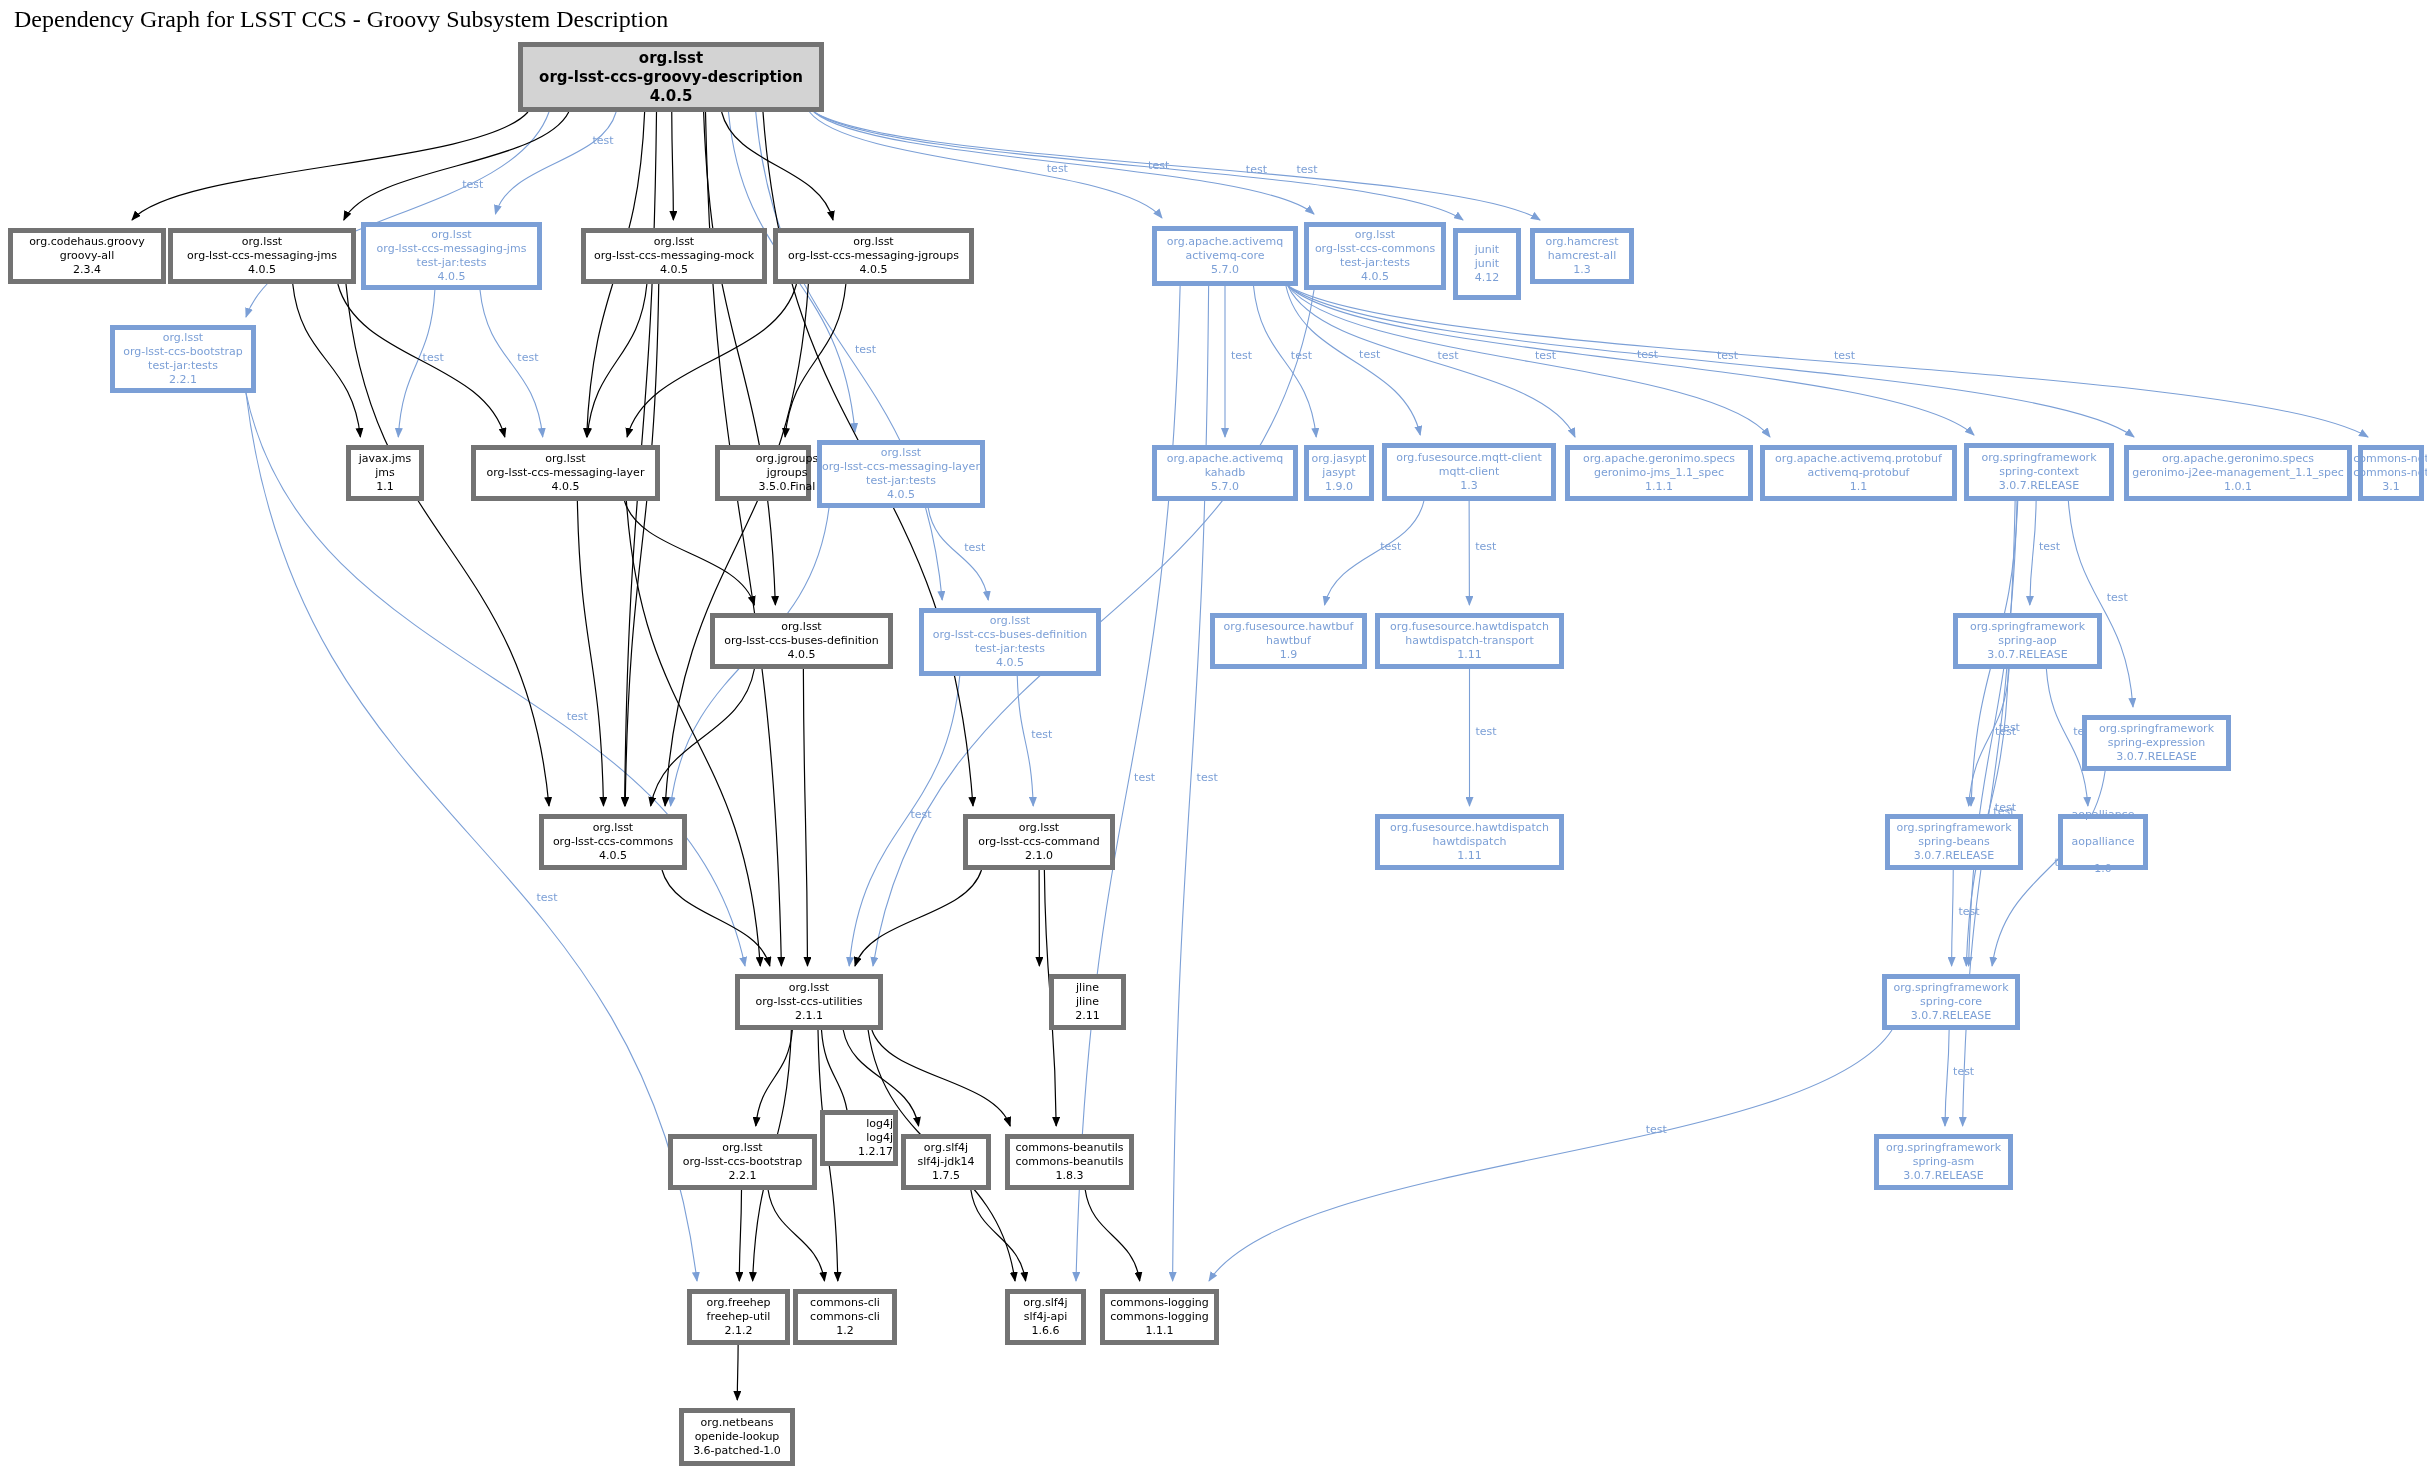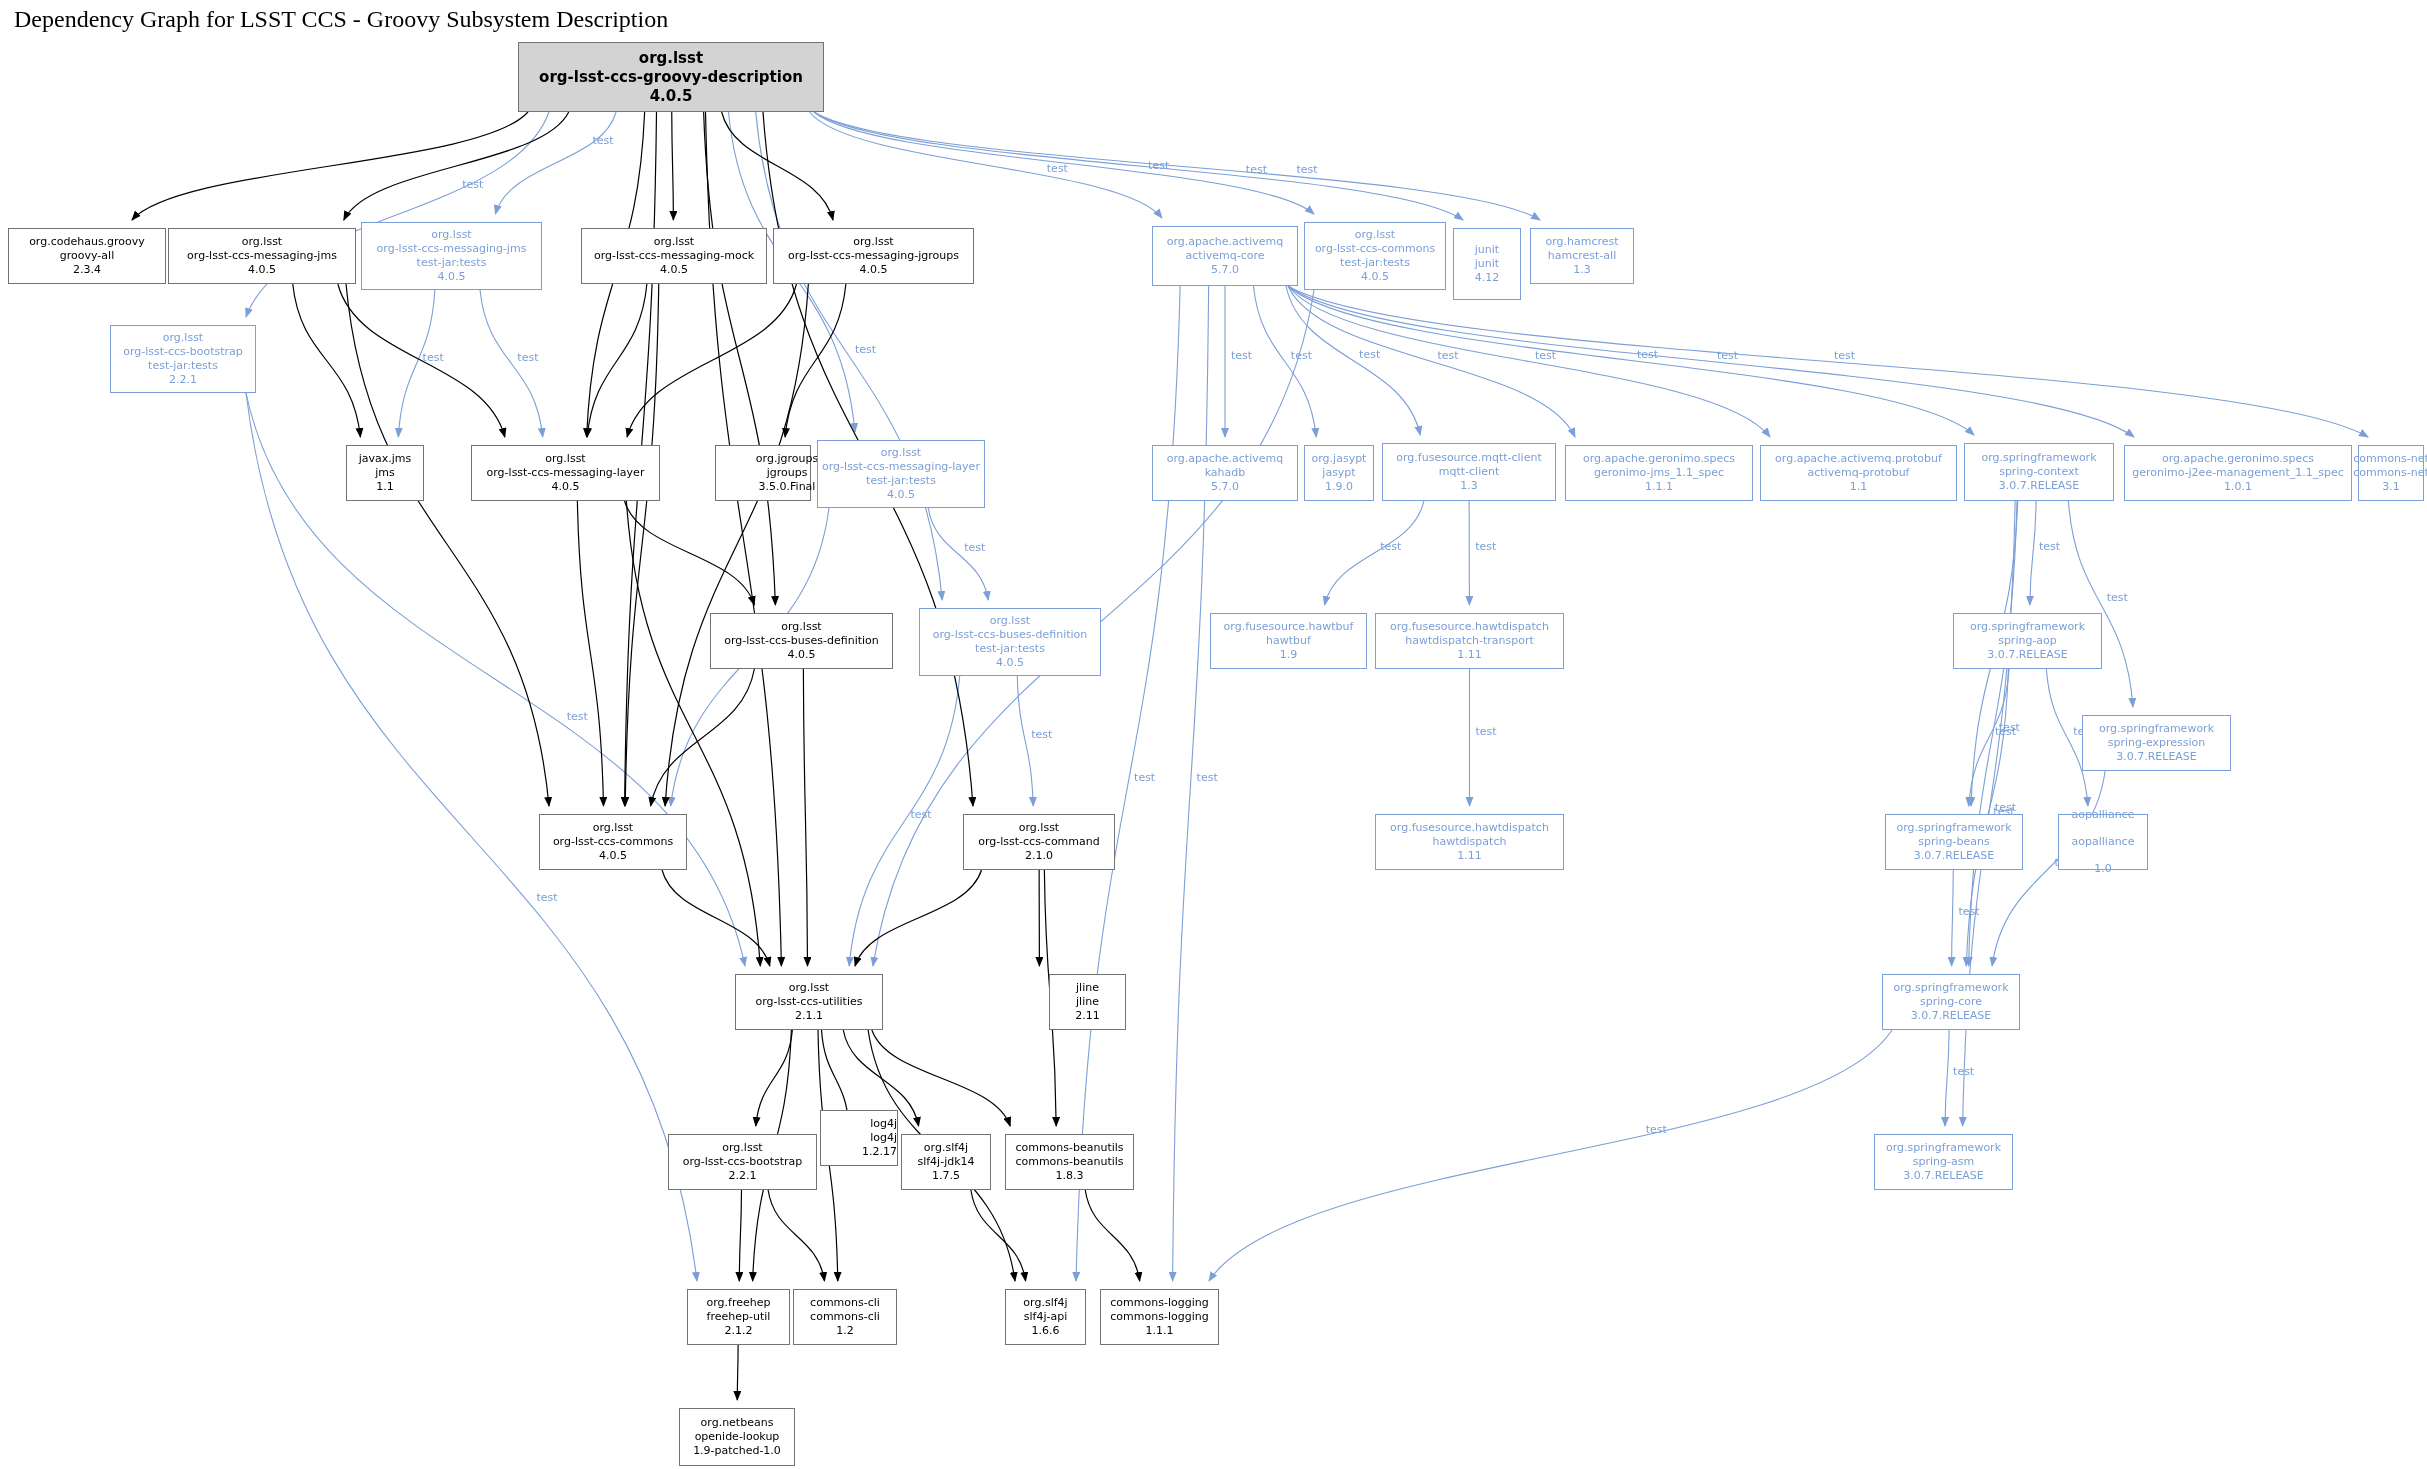--- a/index.html
+++ b/index.html
@@ -1,21 +1,21 @@
 <!DOCTYPE html>
 <html><head>
 <meta charset="utf-8">
 <style>
   html,body{margin:0;padding:0;background:#ffffff;}
   .canvas{position:relative;width:2427px;height:1469px;background:#ffffff;
           font-family:"DejaVu Sans",sans-serif;overflow:hidden;}
   .title{position:absolute;left:14px;top:6px;z-index:3;color:#000;
          font-family:"Liberation Serif",serif;font-size:24px;}
   #edge-svg{position:absolute;left:0;top:0;z-index:1;}
-  .node{position:absolute;z-index:2;background:#ffffff;border:1px solid #737373;
+  .node{position:absolute;z-index:2;background:#ffffff;border:5px solid #737373;
         box-sizing:border-box;display:flex;flex-direction:column;justify-content:center;
         align-items:center;text-align:center;font-size:11px;line-height:14px;color:#000;
         white-space:nowrap;}
   .node.test{border-color:#7b9fd6;color:#7b9fd6;}
   .node.root{background:#d3d3d3;font-size:15px;line-height:19px;font-weight:bold;}
   .edge{fill:none;stroke:#000000;stroke-width:1.2;}
   .edge.test{stroke:#7b9fd6;stroke-width:1.1;}
   .edge-label{fill:#7b9fd6;font-size:11px;font-family:"DejaVu Sans",sans-serif;}
 </style>
 </head>
@@ -387,16 +387,16 @@
         <div>1.6.6</div>
       </div>
       <div class="node" style="left: 1100px; top: 1289px; width: 119px; height: 56px;">
         <div>commons-logging</div>
         <div>commons-logging</div>
         <div>1.1.1</div>
       </div>
       <div class="node" style="left: 679px; top: 1408px; width: 116px; height: 58px;">
         <div>org.netbeans</div>
         <div>openide-lookup</div>
-        <div>1.9-patched-1.0</div>
+        <div>3.6-patched-1.0</div>
       </div>
     </div>
 </div>
 
 </body></html>

